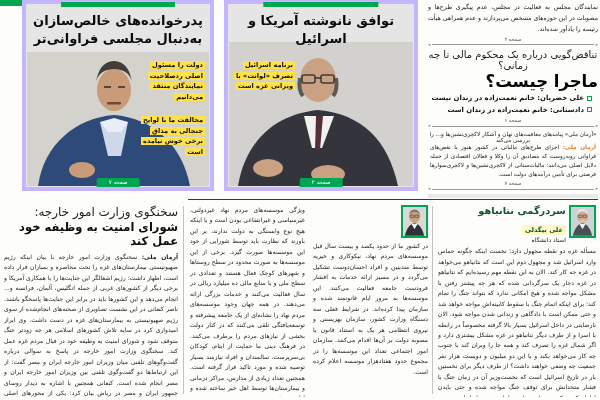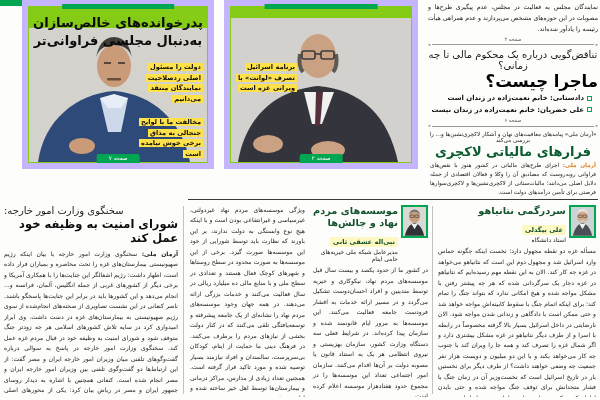--- a/index.html
+++ b/index.html
@@ -3,21 +3,21 @@
 <meta charset="utf-8">
 <style>
   * { margin:0; padding:0; box-sizing:border-box; }
   html,body { width:600px; height:400px; }
   body {
     position:relative; background:#fdfdfc; overflow:hidden;
     font-family:"DejaVu Sans", sans-serif; direction:rtl; color:#111;
   }
   
   .green-stub { position:absolute; left:0; top:0; width:83px; height:6px; background:#00a651; }
-  .panel { position:absolute; top:0; height:169px; background:#84cc16; border:6px solid #c4b5fd; }
+  .panel { position:absolute; top:0; height:191px; background:#e5e5e5; border:4px solid #c4b5fd; }
   .panel-left { left:22px; width:192px; }
   .panel-mid  { left:224px; width:194px; }
   .panel-topbar { position:absolute; top:-2px; left:50%; transform:translateX(-50%); width:62%; height:5px; background:#00a651; }
   .p-headline { margin:8px 5px 0; text-align:center; font-weight:700; font-size:13px; line-height:1.4; color:#0b0b0b; position:relative; z-index:3; }
   .p-photo { position:absolute; left:1px; right:1px; bottom:1px; height:134px; overflow:hidden; z-index:1; }
   .panel-mid .p-photo { height:144px; }
   .blurbs { position:absolute; top:56px; width:62px; z-index:4; font-size:6.6px; font-weight:700; line-height:1.6; }
   .blurbs-right { right:5px; }
   .blurbs-left  { left:5px; }
   .blurb { margin-bottom:13px; }
@@ -41,21 +41,21 @@
   .lead-orange { color:#e87c1e; font-weight:700; }
   .gray-box { background:#e9e9e8; margin-top:2px; padding:6px 4px 5px; text-align:center; font-weight:700; font-size:12px; line-height:1.55; color:#0d0d0d; }
   
   .bot-rule { position:absolute; left:188px; right:2px; top:199px; border-top:1px solid #3a3a3a; }
   .vrule { position:absolute; top:206px; height:188px; border-left:1px solid #c2c2c2; }
   .vr1 { left:183px; } .vr2 { left:432px; }
   .art { position:absolute; top:205px; height:192px; overflow:hidden; }
   .art-left  { left:4px;   width:174px; }
   .art-mid   { left:190px; width:238px; }
   .art-right { left:438px; width:158px; }
-  .a-kicker { text-align:left; font-size:10px; color:#222; }
+  .a-kicker { text-align:right; font-size:12px; color:#222; }
   .a-head { font-weight:700; font-size:11.5px; color:#0b0b0b; margin:1px 0 4px; }
   .a-body { font-size:6.1px; line-height:1.72; text-align:justify; color:#1c1c1c; }
   .lead-bold { font-weight:700; }
   .mid-cols { display:flex; gap:8px; height:100%; }
   .mcol { flex:1; }
   .bh { display:flex; gap:3px; align-items:flex-start; margin-bottom:3px; }
   .ph-s { flex:none; width:27px; height:33px; border:2px solid #00a651; background:#d8d8d4; }
   .bh-txt { flex:1; text-align:right; }
   .bh-head { font-weight:700; font-size:9.8px; line-height:1.25; color:#14532d; }
   .chip { display:inline-block; background:#fef9c3; color:#14532d; font-weight:700; font-size:6.6px; padding:1px 3px; margin:2px 0 1px; }
@@ -91,20 +91,21 @@
   <div class="blurbs blurbs-right">
     <div class="blurb"><span class="hl">دولت را مسئول اصلی ردصلاحیت نمایندگان منتقد می‌دانیم</span></div>
     <div class="blurb"><span class="hl">مخالفت ما با لوایح جنجالی به مذاق برخی خوش نیامده است</span></div>
   </div>
   <div class="page-tab">صفحه ۷</div>
 </div>
 
 <div class="panel panel-mid">
   <div class="panel-topbar"></div>
   <div class="p-headline">
+    <div>توافق نانوشته آمریکا و اسرائیل</div>
   </div>
   <div class="p-photo">
     <svg viewBox="0 0 190 144" preserveAspectRatio="xMidYMax slice">
       <rect width="190" height="144" fill="#d2d1cd"></rect>
       <path d="M12,144 C20,96 52,72 92,68 C136,72 162,98 172,144 Z" fill="#34343c"></path>
       <path d="M78,74 L108,74 L96,106 L86,106 Z" fill="#f1f1ef"></path>
       <path d="M90,74 L97,74 L94,108 L89,108 Z" fill="#54303a"></path>
       <ellipse cx="92" cy="38" rx="18" ry="22" fill="#cba183"></ellipse>
       <path d="M74,36 q-2,12 3,18" stroke="#5c5852" stroke-width="4" fill="none"></path>
       <path d="M110,36 q2,12 -3,18" stroke="#5c5852" stroke-width="4" fill="none"></path>
@@ -126,34 +127,33 @@
   <div class="mini-mark">صفحه ۲</div>
   <div class="arrow-div">
     <span class="ar">▸</span>
       <span class="ln"></span>
       <span class="ar">◂</span>
   </div>
   <div class="rt-kicker">تناقض‌گویی درباره یک محکوم مالی تا چه زمانی؟</div>
   <div class="rt-bighead">ماجرا چیست؟</div>
   <div class="bullet-row">
     <span class="bullet-sq"></span>
-    <span>دادستانی: خانم نعمت‌زاده در زندان است</span>
+    <span>علی خضریان: خانم نعمت‌زاده در زندان نیست</span>
   </div>
   <div class="bullet-row">
     <span class="bullet-sq"></span>
-    <span>علی خضریان: خانم نعمت‌زاده در زندان نیست</span>
+    <span>دادستانی: خانم نعمت‌زاده در زندان است</span>
   </div>
   <div class="mini-mark">صفحه ۶</div>
   <div class="arrow-div">
     <span class="ar">▸</span>
       <span class="ln"></span>
       <span class="ar">◂</span>
   </div>
   <div class="rt-note">«آرمان ملی» پیامدهای معافیت‌های نهان و آشکار لاکچری‌نشین‌ها و... را بررسی می‌کند</div>
-  <div class="tax-head">فرارهای مالیاتی لاکچری</div>
   <div class="tax-par">
     <span class="lead-orange">آرمان ملی:</span>
     <span>اجرای طرح‌های مالیاتی در کشور هنوز با نقص‌های فراوانی روبه‌روست که مصادیق آن را وکلا و فعالان اقتصادی از جمله دلایل اصلی می‌دانند؛ مالیات‌ستانی از لاکچری‌نشین‌ها و لاکچری‌سوارها فرصتی برای تأمین درآمدهای دولت است.</span>
   </div>
   <div class="mini-mark">صفحه ۷</div>
   <div class="arrow-div">
     <span class="ar">▸</span>
       <span class="ln"></span>
       <span class="ar">◂</span>
   </div>
@@ -185,25 +185,20 @@
           <svg viewBox="0 0 25 31">
             <rect width="25" height="31" fill="#d9d8d4"></rect>
             <path d="M2,31 C4,22 8,18 12.5,17 C17,18 21,22 23,31 Z" fill="#2f3136"></path>
             <path d="M9,18 L16,18 L12.5,24 Z" fill="#f0f0ee"></path>
             <ellipse cx="12.5" cy="10" rx="6" ry="7" fill="#c9a07f"></ellipse>
             <path d="M6.5,9 Q7,3 12.5,2.5 Q18,3 18.5,9 Q17,5 12.5,5 Q8,5 6.5,9 Z" fill="#787470"></path>
             <rect x="8" y="8.5" width="4" height="2.6" rx="0.8" fill="none" stroke="#3a3a3a" stroke-width="0.7"></rect>
             <rect x="13" y="8.5" width="4" height="2.6" rx="0.8" fill="none" stroke="#3a3a3a" stroke-width="0.7"></rect>
           </svg>
         </div>
-        <div class="bh-txt">
-          <div class="bh-head">موسسه‌های مردم نهاد و چالش‌ها</div>
-          <span class="chip">نبی‌اله عشقی ثانی</span>
-          <div class="role">مدیرعامل شبکه ملی خیریه‌های حامی ایتام</div>
-        </div>
       </div>
       <div class="a-body">در کشور ما از حدود یکصد و بیست سال قبل موسسه‌های مردم نهاد، نیکوکاری و خیریه توسط متدینین و افراد احسان‌دوست تشکیل می‌گردد و در مسیر ارائه خدمات به اقشار فرودست جامعه فعالیت می‌کنند. این موسسه‌ها به مرور ایام قانونمند شده و سازمان پیدا کرده‌اند. در شرایط فعلی سه دستگاه وزارت کشور، سازمان بهزیستی و نیروی انتظامی هر یک به استناد قانون یا مصوبه دولت بر آن‌ها اقدام می‌کنند. سازمان امور اجتماعی تعداد این موسسه‌ها را در مجموع حدود هفتادهزار موسسه اعلام کرده است.</div>
     </div>
     <div class="mcol">
       <div class="a-body">ویژگی موسسه‌های مردم نهاد غیردولتی، غیرسیاسی و غیرانتفاعی بودن است و با اینکه هیچ نوع وابستگی به دولت ندارند، بر این باورند که نظارت باید توسط شورایی از خود این موسسه‌ها صورت گیرد. برخی از این موسسه‌ها به صورت محدود در سطح روستاها و شهرهای کوچک فعال هستند و تعدادی در سطح ملی و با منابع مالی ده میلیارد ریالی در سال فعالیت می‌کنند و خدمات بزرگی ارائه می‌دهند. در همه جهان وجود موسسه‌های مردم نهاد را نشانه‌ای از یک جامعه پیشرفته و توسعه‌یافتگی تلقی می‌کنند که در کنار دولت بخشی از نیازهای مردم را برطرف می‌کنند. در فرهنگ دینی ما حمایت از ایتام، کودکان بی‌سرپرست، سالمندان و افراد نیازمند بسیار توصیه شده و مورد تاکید قرار گرفته است. همچنین تعداد زیادی از مدارس، مراکز درمانی و بیمارستان‌ها توسط اهل خیر ساخته شده و اداره می‌شود.</div>
     </div>
   </div>
 </div>
 
 <div class="art art-right">

